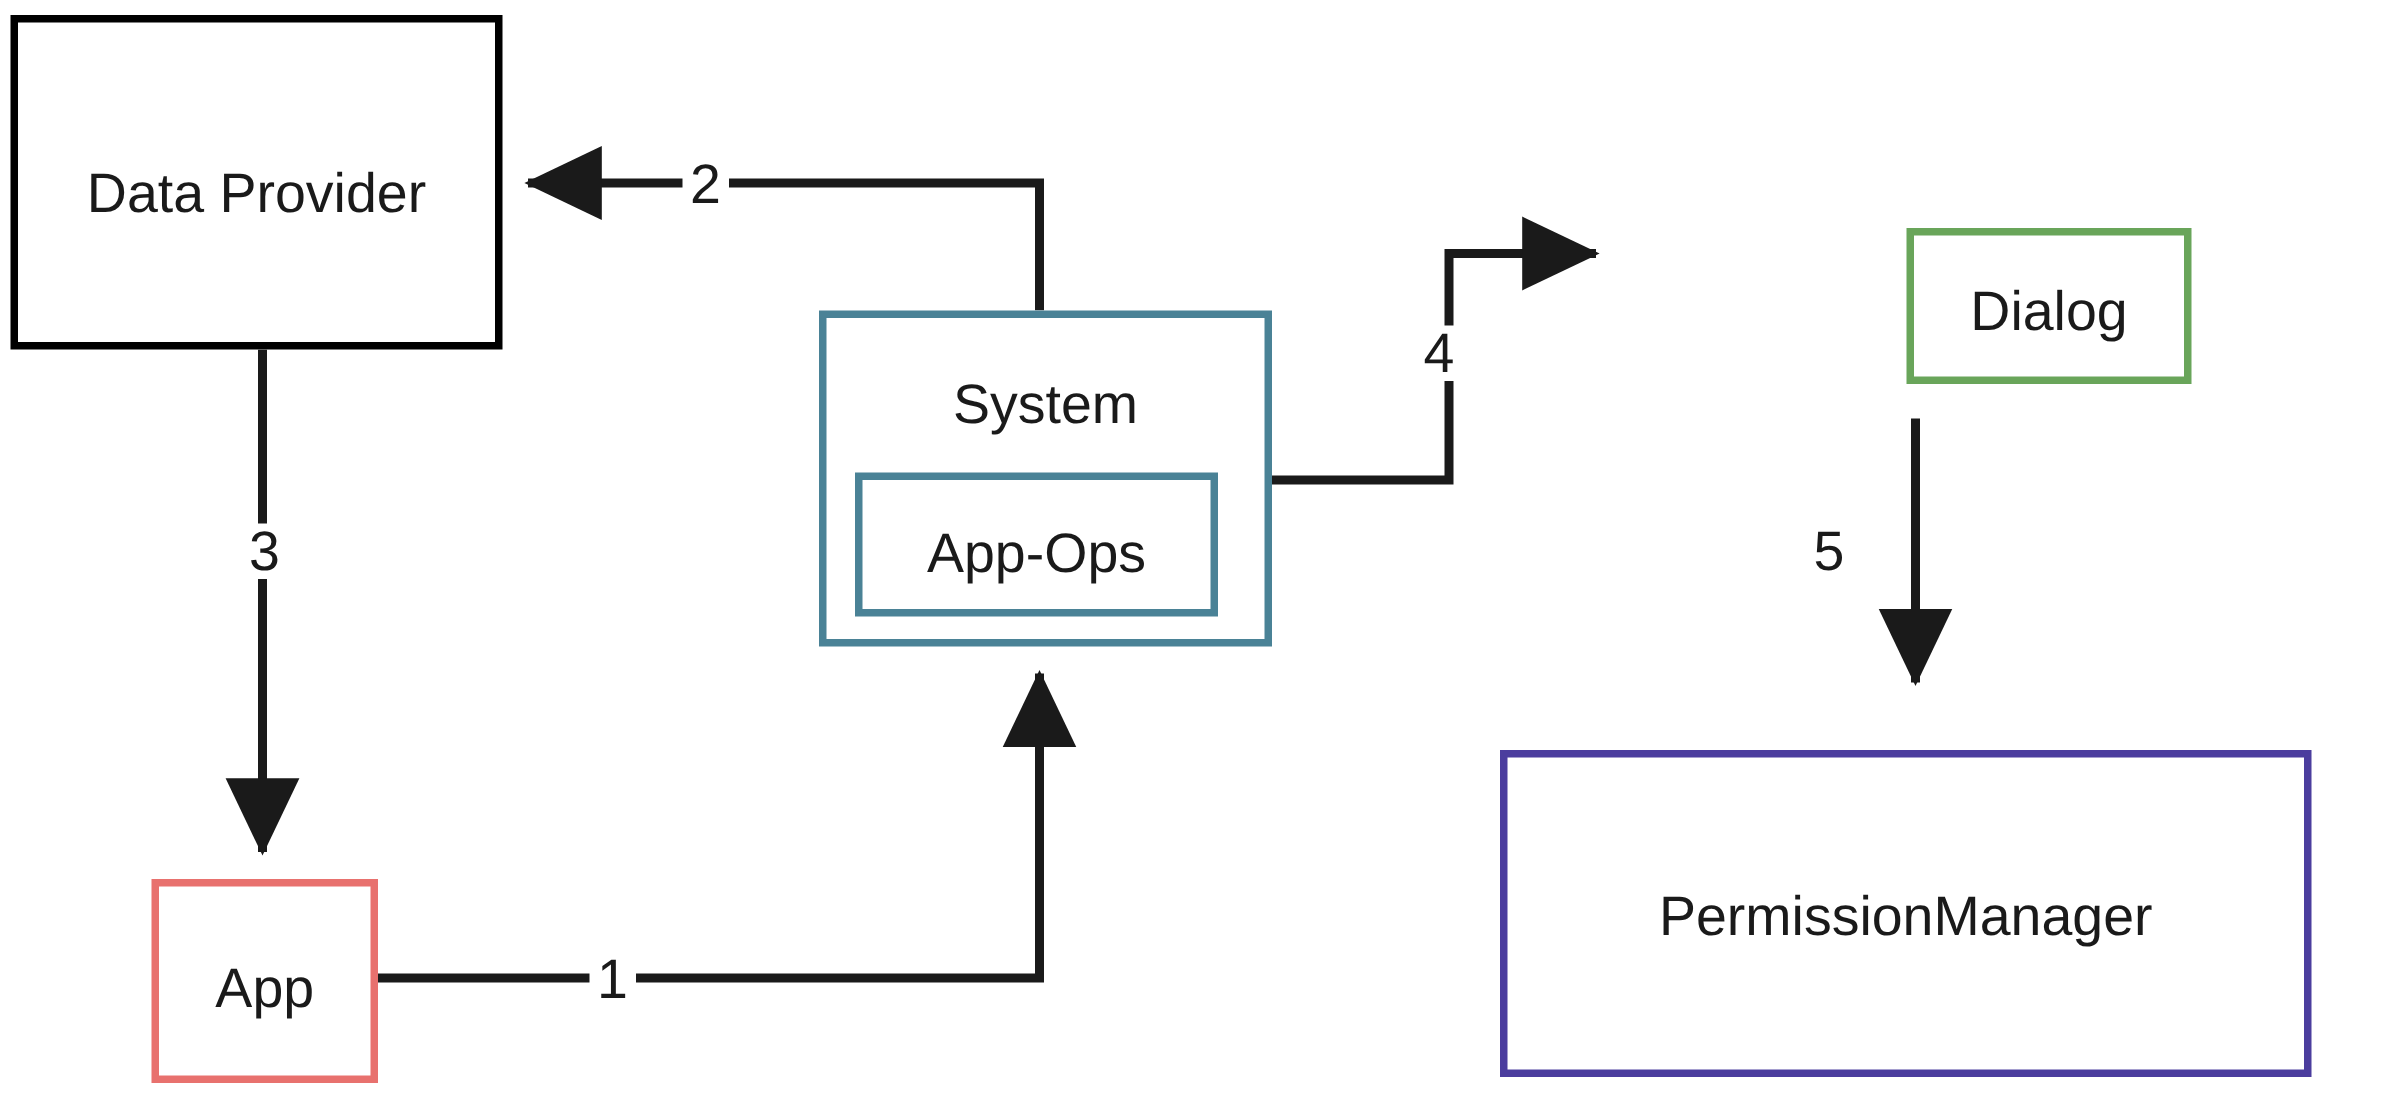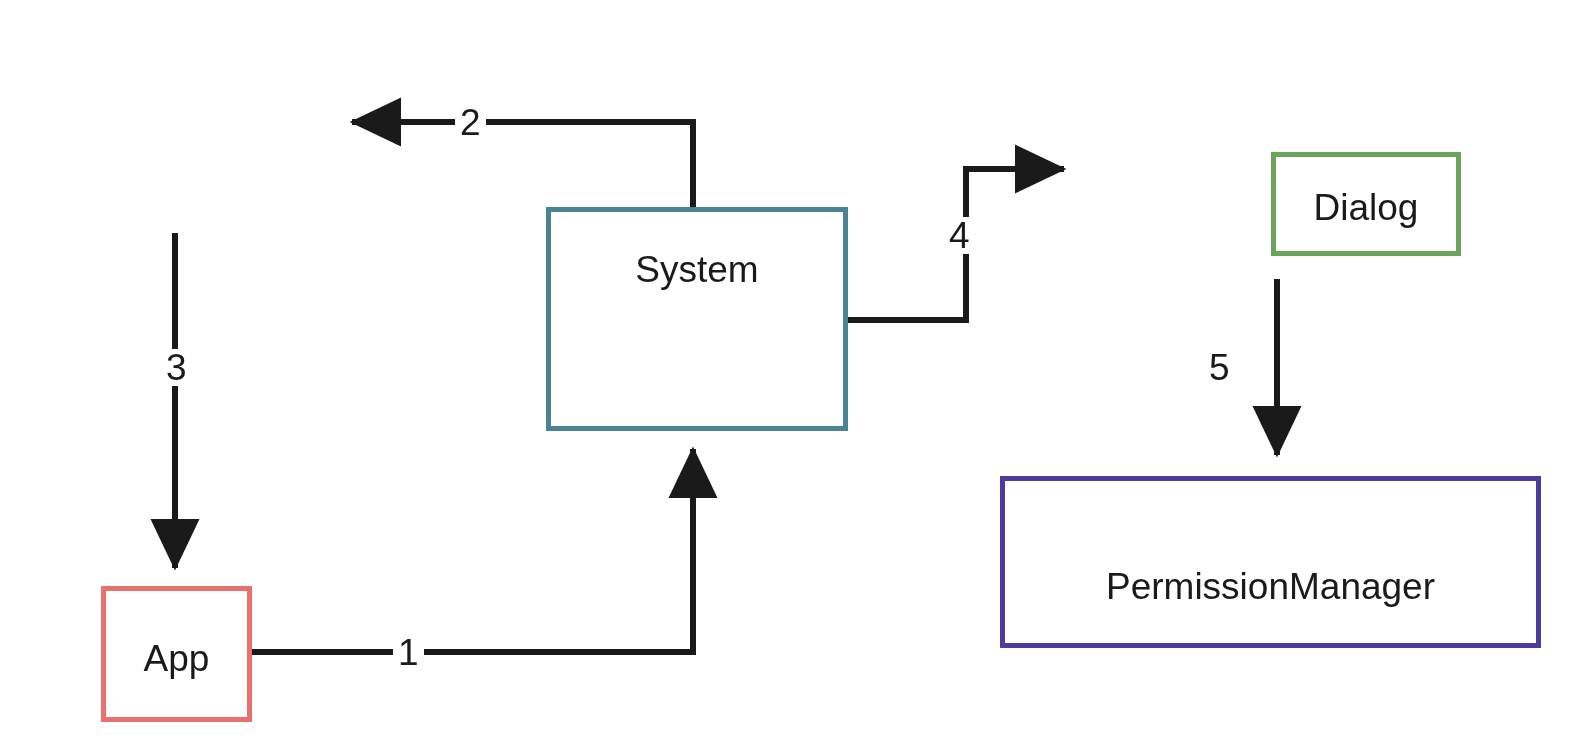--- a/index.html
+++ b/index.html
@@ -79,36 +79,42 @@
 
     <g>
       <path d="M848,320 L966,320 L966,169 L1064,169" fill="none" stroke="#1a1a1a" stroke-width="6" marker-end="url(#arrowhead)"></path>
     </g>
 
     <g>
       <path d="M1277,279 L1277,455" fill="none" stroke="#1a1a1a" stroke-width="6" marker-end="url(#arrowhead)"></path>
     </g>
   </svg>
 
+  <div class="node-box" style="left:7px; top:10px; width:328px; height:223px; border:5px solid #000000;">
+    <div class="node-label" style="top:95px;">Data Provider</div>
+  </div>
 
   <div class="node-box" style="left:546px; top:207px; width:302px; height:224px; border:5px solid #4a8296;">
     <div class="node-label" style="top:39px;">System</div>
   </div>
 
+  <div class="node-box" style="left:570px; top:315px; width:242px; height:96px; border:5px solid #4a8296;">
+    <div class="node-label" style="top:30px;">App-Ops</div>
+  </div>
 
 
   <div class="node-box" style="left:101px; top:586px; width:151px; height:136px; border:5px solid #e8716e;">
     <div class="node-label" style="top:49px;">App</div>
   </div>
 
   <div class="node-box" style="left:1271px; top:152px; width:190px; height:104px; border:5px solid #69a55a;">
     <div class="node-label" style="top:32px;">Dialog</div>
   </div>
 
-  <div class="node-box" style="left:1000px; top:476px; width:541px; height:172px; border:5px solid #4b3d9e;">
+  <div class="node-box" style="left:1000px; top:500px; width:541px; height:218px; border:5px solid #4b3d9e;">
     <div class="node-label" style="top:87px;">PermissionManager</div>
   </div>
 
   <div class="edge-label" style="left:393px; top:634px;">1</div>
 
   <div class="edge-label" style="left:455px; top:104px;">2</div>
 
   <div class="edge-label" style="left:161px; top:349px;">3</div>
 
   <div class="edge-label" style="left:944px; top:217px;">4</div>

